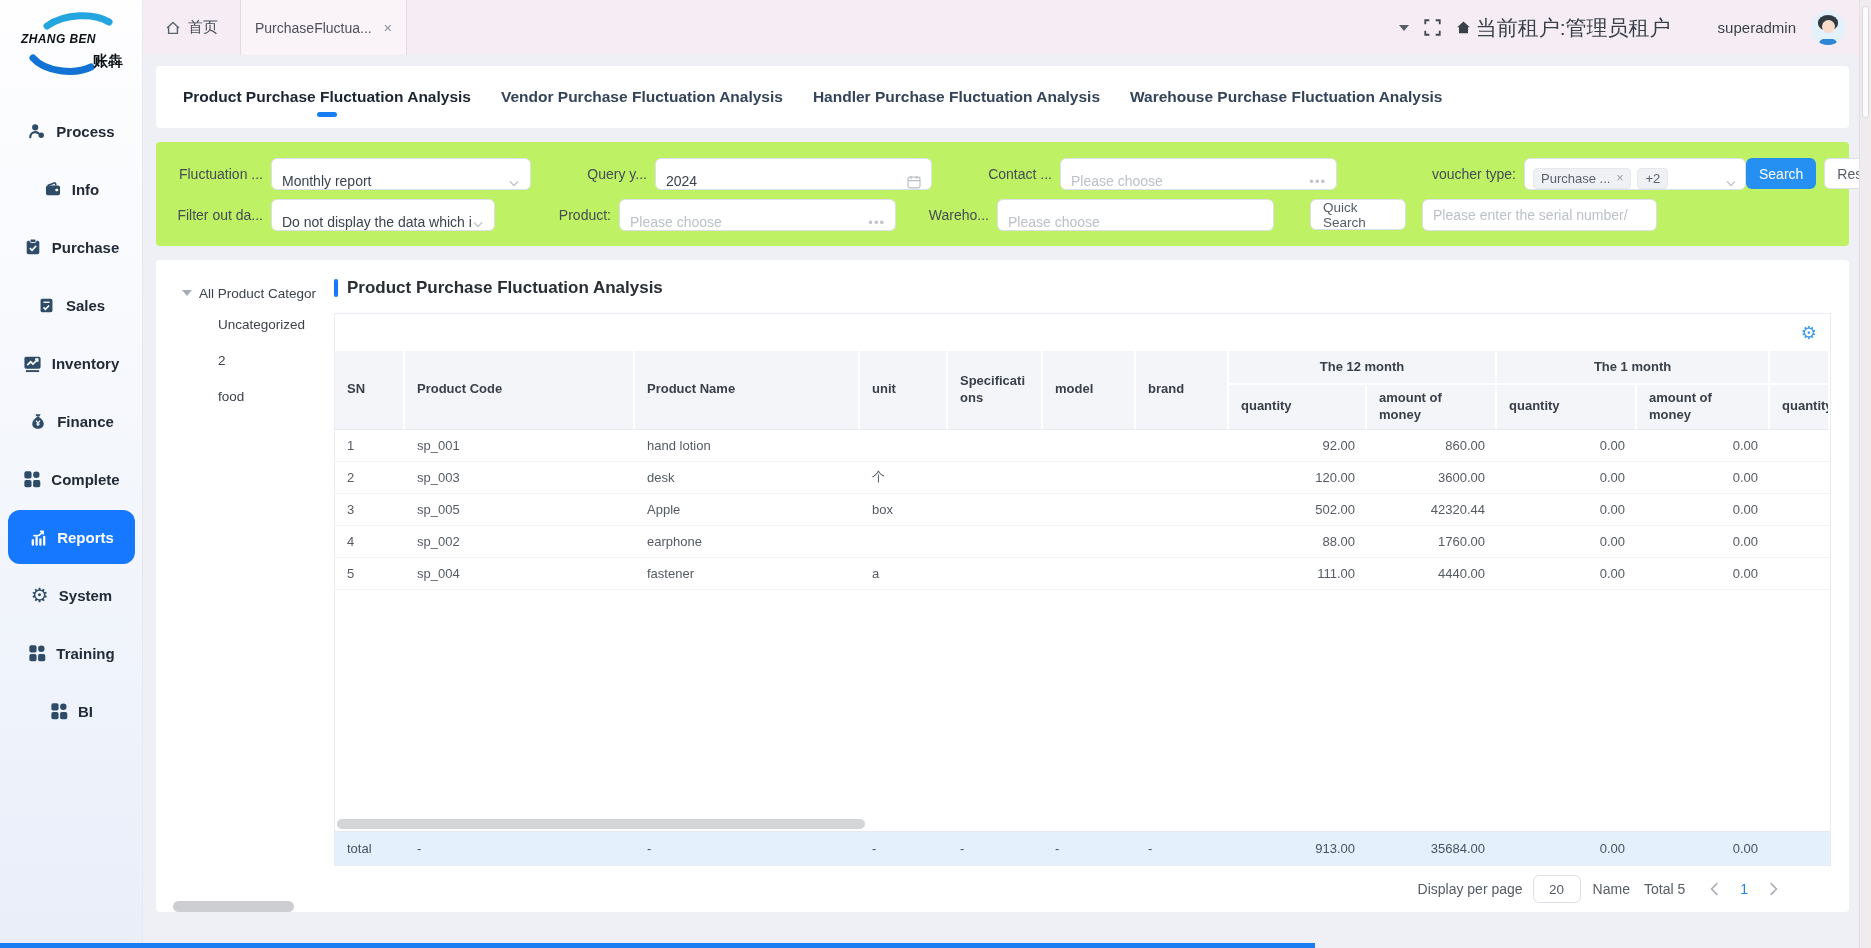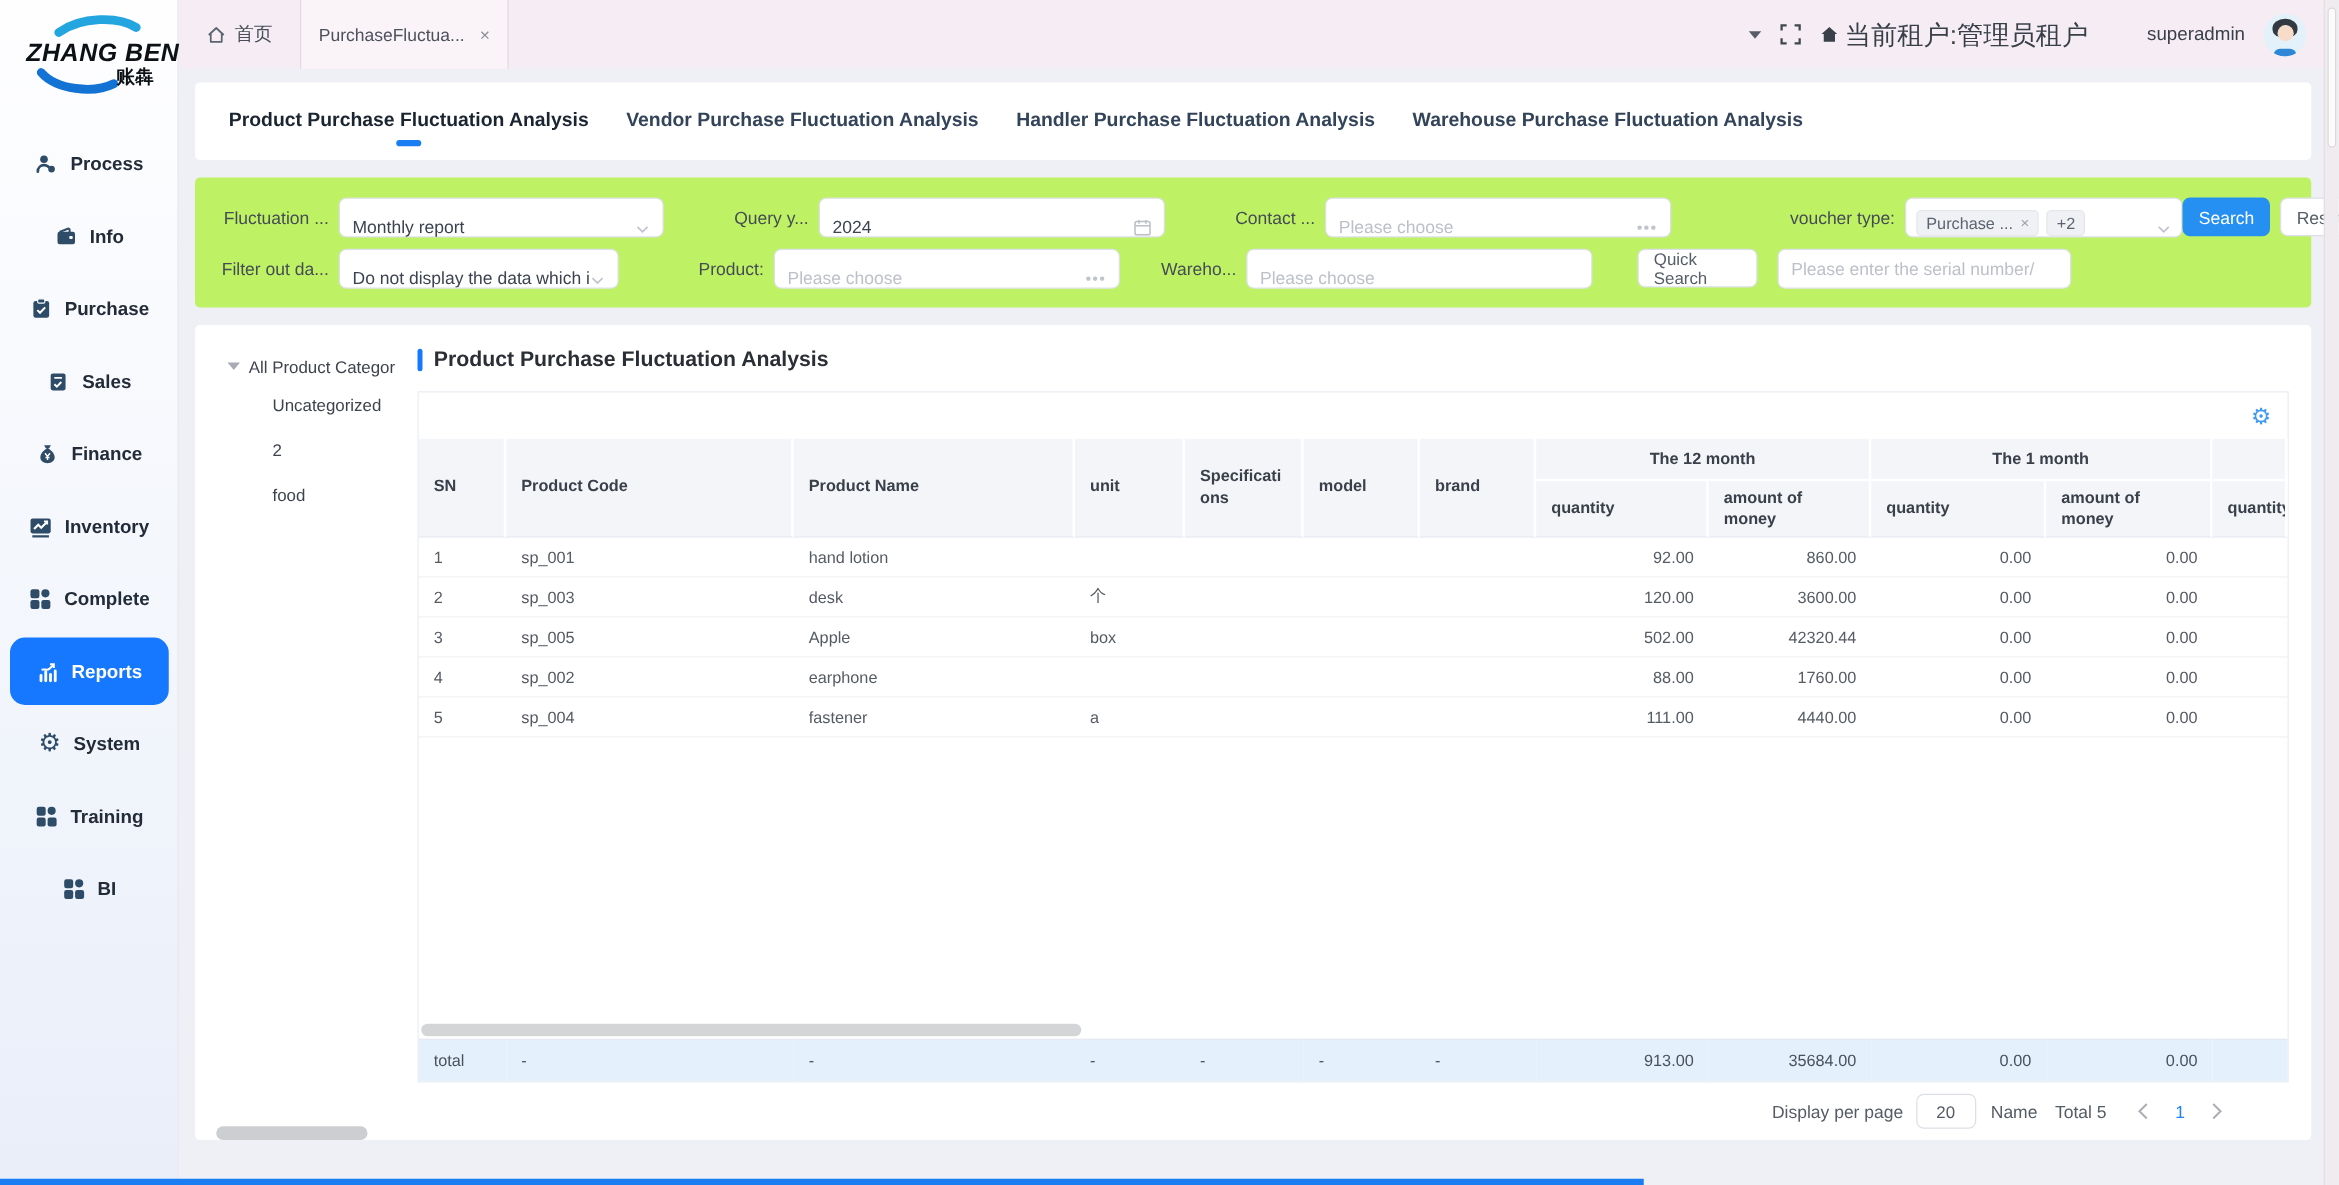--- a/index.html
+++ b/index.html
@@ -4,21 +4,21 @@
 <style>
   * { margin:0; padding:0; box-sizing:border-box; }
   html,body { width:1871px; height:948px; overflow:hidden; }
   body { font-family:"Liberation Sans","DejaVu Sans",sans-serif; background:#eef0f5; position:relative; color:#303133; }
   .app { display:flex; width:1871px; height:948px; }
 
   
   .sidebar { width:143px; flex-shrink:0; background:linear-gradient(180deg,#fefeff 0%,#f3f6fc 55%,#e9eef9 100%); border-right:1px solid #e7e9f0; display:flex; flex-direction:column; padding-top:12px; }
   .logo { position:relative; width:116px; height:70px; margin:0 auto; }
   .logo svg.arcs { position:absolute; left:0; top:0; }
-  .logo-line1 { position:absolute; left:8px; top:20px; font-size:20px; font-weight:800; font-style:italic; color:#0c1116; letter-spacing:.4px; white-space:nowrap; }
+  .logo-line1 { position:absolute; left:8px; top:20px; font-size:12px; font-weight:800; font-style:italic; color:#0c1116; letter-spacing:.4px; white-space:nowrap; }
   .logo-line2 { position:absolute; right:6px; top:40px; font-size:15px; font-weight:800; color:#0c1116; }
   .menu { margin-top:20px; display:flex; flex-direction:column; width:100%; }
   .side-item { height:58px; display:flex; align-items:center; justify-content:center; gap:9px; cursor:pointer; font-size:15px; font-weight:700; color:#222b38; }
   .side-item .ic { display:flex; align-items:center; justify-content:center; color:#2e4c68; width:20px; height:20px; }
   .side-item.active { background:#1677ff; color:#fff; border-radius:12px; width:127px; height:54px; margin:2px auto; }
   .side-item.active .ic { color:#fff; }
   .gear-glyph { font-size:20px; line-height:20px; }
 
   
   .main { flex:1; display:flex; flex-direction:column; min-width:0; }
@@ -149,38 +149,38 @@
             <svg viewBox="0 0 20 20" width="17" height="17">
               <rect x="3" y="2" width="14" height="16" rx="2" fill="currentColor"></rect>
               <path d="M6.4 6.2h7.2" stroke="#fff" stroke-width="1.6"></path>
               <path d="M6.5 12.2l2.3 2.3 4.2-4.4" stroke="#fff" stroke-width="1.8" fill="none"></path>
             </svg>
           </span>
           <span>Sales</span>
         </div>
         <div class="side-item">
           <span class="ic">
-            <svg viewBox="0 0 20 20" width="18" height="18">
-              <path d="M7 2.5h6l-1.5 2.6h-3z" fill="currentColor"></path>
-              <path d="M10 4.6C5.6 7.4 3.6 10.4 3.6 13.2c0 3.2 2.9 5.3 6.4 5.3s6.4-2.1 6.4-5.3c0-2.8-2-5.8-6.4-8.6z" fill="currentColor"></path>
-              <path d="M7.8 9.6l2.2 2.7 2.2-2.7M10 12.3v3.2M8.2 13.4h3.6" stroke="#fff" stroke-width="1.3" fill="none"></path>
-            </svg>
-          </span>
-          <span>Finance</span>
-        </div>
-        <div class="side-item">
-          <span class="ic">
             <svg viewBox="0 0 20 20" width="19" height="19">
               <rect x="1.5" y="3" width="17" height="12.5" rx="1.8" fill="currentColor"></rect>
               <path d="M4.5 11.8 8 8.2l2.5 2.5 5-5" stroke="#fff" stroke-width="1.8" fill="none"></path>
               <path d="M12.8 5.4h2.7v2.7" stroke="#fff" stroke-width="1.6" fill="none"></path>
               <path d="M3 18h14" stroke="currentColor" stroke-width="2"></path>
             </svg>
           </span>
           <span>Inventory</span>
+        </div>
+        <div class="side-item">
+          <span class="ic">
+            <svg viewBox="0 0 20 20" width="18" height="18">
+              <path d="M7 2.5h6l-1.5 2.6h-3z" fill="currentColor"></path>
+              <path d="M10 4.6C5.6 7.4 3.6 10.4 3.6 13.2c0 3.2 2.9 5.3 6.4 5.3s6.4-2.1 6.4-5.3c0-2.8-2-5.8-6.4-8.6z" fill="currentColor"></path>
+              <path d="M7.8 9.6l2.2 2.7 2.2-2.7M10 12.3v3.2M8.2 13.4h3.6" stroke="#fff" stroke-width="1.3" fill="none"></path>
+            </svg>
+          </span>
+          <span>Finance</span>
         </div>
         <div class="side-item">
           <span class="ic">
             <svg viewBox="0 0 20 20" width="18" height="18">
               <rect x="1.5" y="1.5" width="8" height="8" rx="2" fill="currentColor"></rect>
               <circle cx="14.8" cy="5.2" r="3.6" fill="currentColor"></circle>
               <rect x="1.5" y="11.2" width="8" height="8" rx="2" fill="currentColor"></rect>
               <rect x="11.2" y="11.2" width="8" height="8" rx="2" fill="currentColor"></rect>
             </svg>
           </span>

